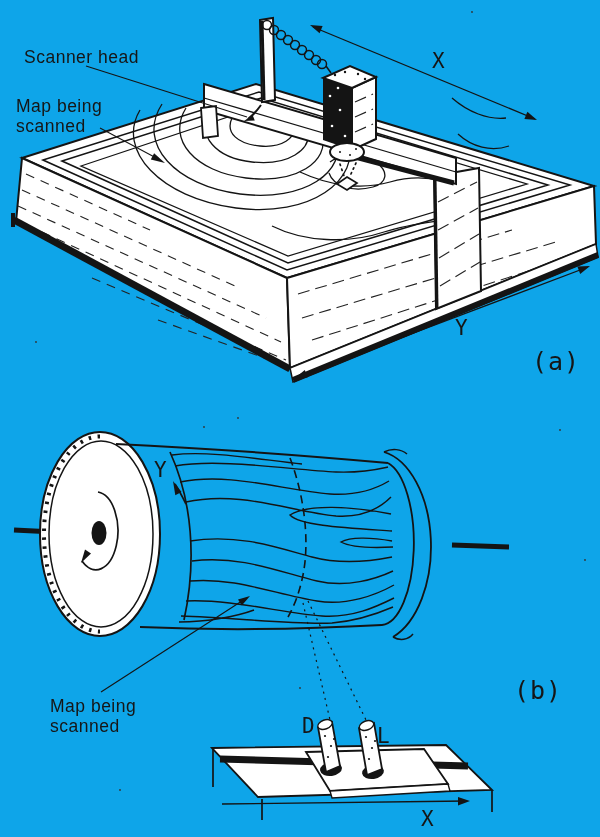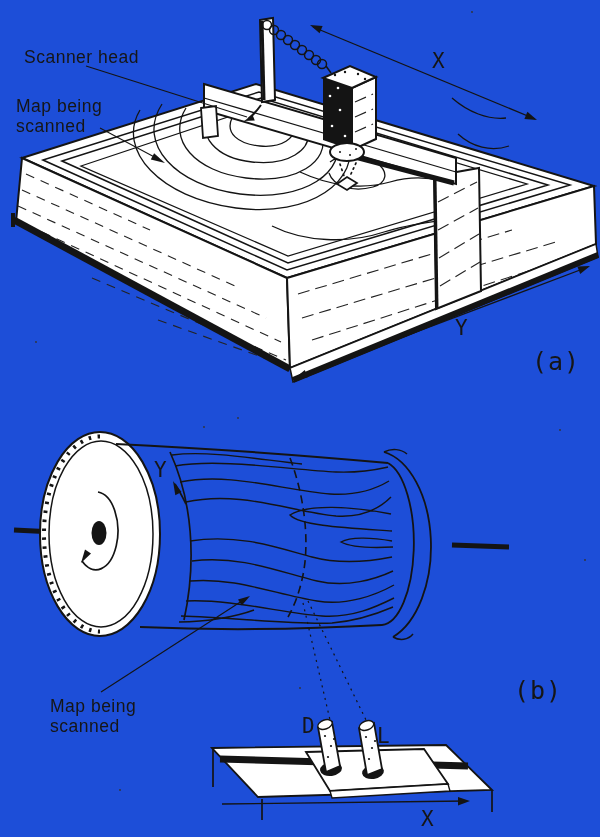--- a/index.html
+++ b/index.html
@@ -1,17 +1,17 @@
 <!DOCTYPE html>
 <html><head>
 <meta charset="utf-8">
 <title>Map scanner diagram</title>
 <style>
   html,body{margin:0;padding:0;background:#ffffff;}
-  .page{width:600px;height:837px;background:#1d4ed8;position:relative;overflow:hidden;}
+  .page{width:600px;height:837px;background:#0ea5e9;position:relative;overflow:hidden;}
   svg{display:block;}
   
   .s1{stroke:#141414;stroke-width:1.1;fill:none}
   .s12{stroke:#141414;stroke-width:1.3;fill:none}
   .s14{stroke:#141414;stroke-width:1.4;fill:none}
   .s15{stroke:#141414;stroke-width:1.5;fill:none}
   .s16{stroke:#141414;stroke-width:1.7;fill:none}
   .s18{stroke:#141414;stroke-width:1.8;fill:none}
   .s2{stroke:#141414;stroke-width:2;fill:none}
   .s3{stroke:#141414;stroke-width:3;fill:none}

